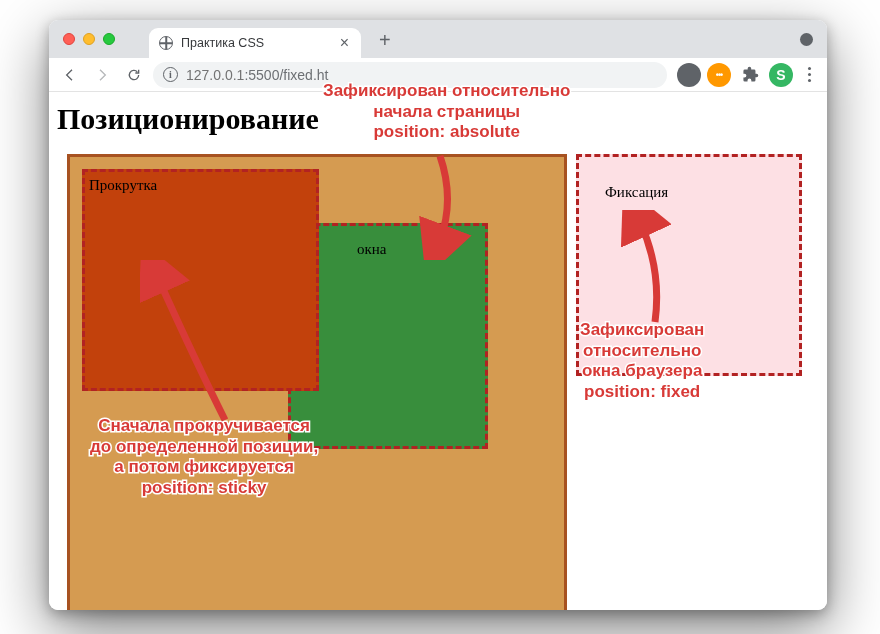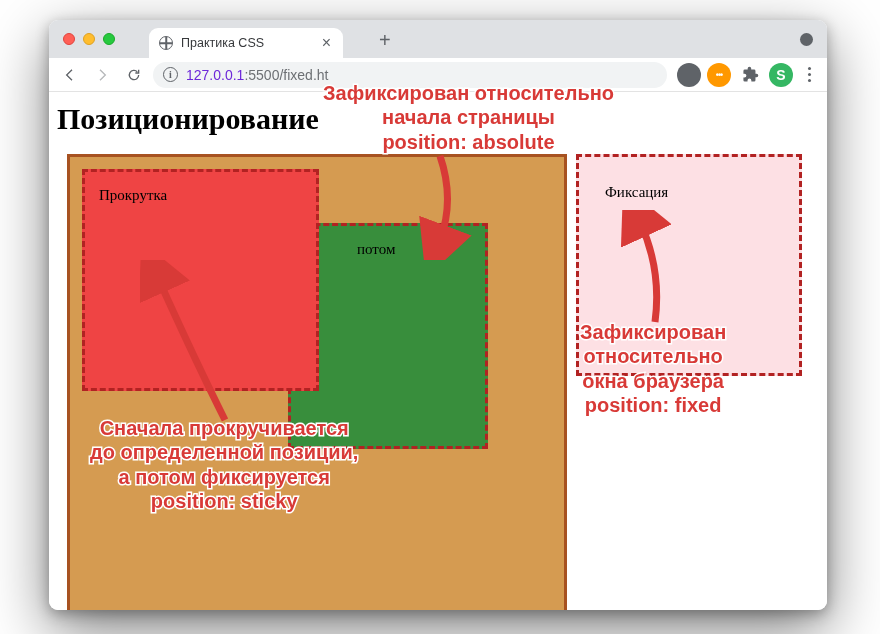--- a/index.html
+++ b/index.html
@@ -8,62 +8,62 @@
 
   
   .window { position:absolute; left:49px; top:20px; width:778px; height:590px; border-radius:9px; background:#fff;
             box-shadow:0 20px 60px rgba(0,0,0,.5), 0 4px 14px rgba(0,0,0,.3); overflow:hidden; }
   .titlebar { height:38px; background:#dfe1e4; display:flex; align-items:center; position:relative; }
   .traffic { display:flex; gap:8px; margin-left:14px; }
   .dot { width:12px; height:12px; border-radius:50%; }
   .red{background:#ff5f56;border:1px solid #e0443e;}
   .yellow{background:#ffbd2e;border:1px solid #dea123;}
   .green{background:#27c93f;border:1px solid #1aab29;}
-  .tab { position:absolute; left:100px; bottom:0; width:194px; height:30px; background:#fff; border-radius:9px 9px 0 0;
+  .tab { position:absolute; left:100px; bottom:0; width:212px; height:30px; background:#fff; border-radius:9px 9px 0 0;
          display:flex; align-items:center; padding:0 10px; font-size:12.5px; color:#37393c; }
   .favicon { width:14px; height:14px; border-radius:50%; border:1.5px solid #5f6368; margin-right:8px; position:relative; flex:0 0 auto; }
   .favicon::before, .favicon::after { content:""; position:absolute; background:#5f6368; }
   .favicon::before { left:0; right:0; top:50%; height:1.5px; transform:translateY(-50%); }
   .favicon::after { top:0; bottom:0; left:50%; width:1.5px; transform:translateX(-50%); }
   .tab-title { flex:1; white-space:nowrap; overflow:hidden; text-overflow:ellipsis; }
   .tab-close { font-size:16px; color:#5f6368; padding:0 2px; line-height:1; }
   .newtab { position:absolute; left:324px; bottom:4px; font-size:20px; color:#5f6368; padding:2px 6px;}
   .ext-dot { position:absolute; right:14px; top:13px; width:13px; height:13px; border-radius:50%; background:#5f6368; }
 
   .toolbar { height:34px; background:#fff; border-bottom:1px solid #e3e3e3; display:flex; align-items:center; padding:0 8px; gap:6px; }
   .tb-btn { width:26px; height:26px; display:flex; align-items:center; justify-content:center; color:#5f6368; border-radius:13px; }
   .arrow-svg { width:16px; height:16px; }
   .addr { flex:1; height:26px; background:#f1f3f4; border-radius:13px; display:flex; align-items:center; padding:0 10px; gap:8px;
           font-size:14px; color:#202124; }
   .info-ic { width:15px; height:15px; border:1.5px solid #5f6368; border-radius:50%; display:flex; align-items:center; justify-content:center;
              font-size:10px; color:#5f6368; font-family:Georgia,serif; font-weight:bold; }
-  .addr-host { color:#6d28d9; }
+  .addr-host { color:#737373; }
   .addr-path { color:#6d7074; }
   .ext-area { display:flex; align-items:center; gap:6px; margin-left:4px; }
   .ext { width:24px; height:24px; border-radius:50%; display:flex; align-items:center; justify-content:center; font-size:12px;}
   .ext-gray { background:#5f6368; }
   .ext-orange { background:#ff9800; color:#fff; font-weight:bold; letter-spacing:-1px; font-size:9px;}
   .puzzle { color:#5f6368; font-size:16px; }
   .ext-s { background:#35b763; color:#fff; font-weight:600; font-size:14px;}
   .kebab { width:20px; display:flex; flex-direction:column; align-items:center; gap:3px; }
   .kebab span{ width:3px; height:3px; border-radius:50%; background:#5f6368; }
 
   
   .viewport { position:absolute; left:0; right:0; top:72px; bottom:0; background:#fff; overflow:hidden; font-family:"Times New Roman", Georgia, serif; }
   .page-title { margin:10px 0 14px 8px; font-size:30px; font-weight:700; color:#000; }
 
   .orange-box { position:absolute; left:18px; top:62px; right:260px; bottom:-6px; background:#d59b51; border:3px solid #a75221; }
-  .purple-box { position:absolute; left:12px; top:12px; width:237px; height:222px; background:#ef4444; border:3px dashed #b22222; padding:14px; }
+  .purple-box { position:absolute; left:12px; top:12px; width:237px; height:222px; background:#c2410c; border:3px dashed #b22222; padding:4px; }
   .green-box  { position:absolute; left:218px; top:66px; width:200px; height:226px; background:#388e3c; border:3px dashed #b22222; padding:14px; color:#000; overflow:hidden; text-indent:52px; }
   .pink-box   { position:absolute; right:25px; top:62px; width:226px; height:222px; background:#fde0e4; border:3px dashed #b22222; padding:26px; }
   .box-label  { font-size:15px; color:#000; }
 
   
   .anno { position:absolute; font-family:-apple-system,BlinkMacSystemFont,"Segoe UI",Helvetica,Arial,sans-serif;
-          font-weight:700; font-size:20px; line-height:1.22; color:#d83a37; text-align:center;
+          font-weight:700; font-size:17px; line-height:1.22; color:#d83a37; text-align:center;
           -webkit-text-stroke:3px #fff; paint-order:stroke fill; white-space:pre; pointer-events:none; }
   .arrow-ann { position:absolute; pointer-events:none; }
 </style>
 </head>
 <body>
 
 <div class="stage">
   <div class="window">
 
     <div class="titlebar">
@@ -116,21 +116,21 @@
             <span></span>
           </div>
       </div>
     </div>
 
     <div class="viewport">
       <div class="page-title">Позиционирование</div>
 
       <div class="orange-box">
         <div class="green-box">
-          <span class="box-label">потом</span>
+          <span class="box-label">окна</span>
         </div>
         <div class="purple-box">
           <span class="box-label">Прокрутка</span>
         </div>
       </div>
 
       <div class="pink-box">
         <span class="box-label">Фиксация</span>
       </div>
     </div>

